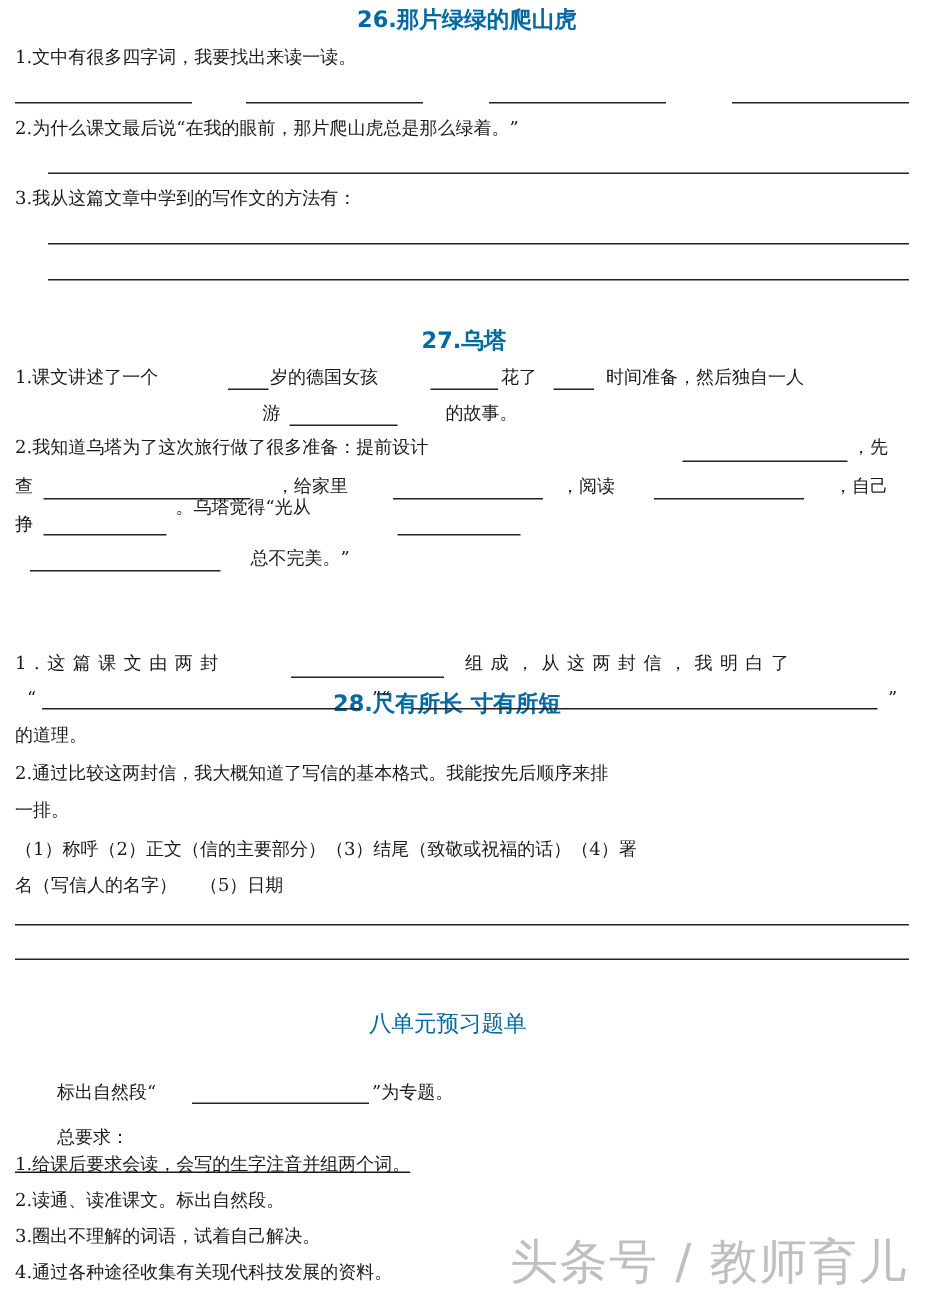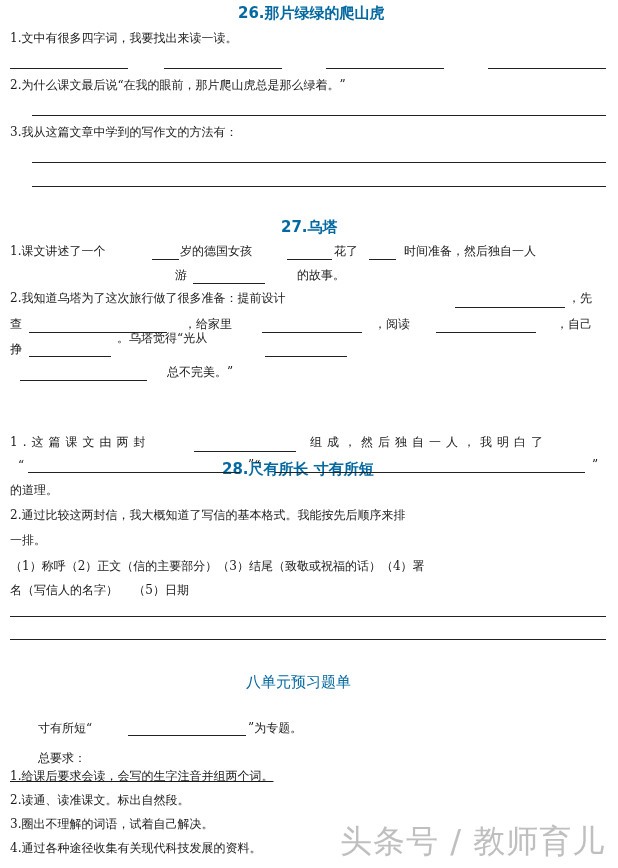--- a/index.html
+++ b/index.html
@@ -57,36 +57,36 @@
 <div class="abs txt" style="left:10px;top:339px;">挣</div>
 <div class="line" style="left:29px;top:356px;width:82px;"></div>
 <div class="abs txt" style="left:117px;top:328px;">。乌塔觉得“光从</div>
 <div class="line" style="left:265px;top:356px;width:82px;"></div>
 <div class="line" style="left:20px;top:380px;width:127px;"></div>
 <div class="abs txt" style="left:167px;top:362px;">总不完美。”</div>
 
 <div class="abs title" style="left:222px;top:419px;margin-top:41px;">28.尺有所长  寸有所短</div>
 <div class="abs txt" style="left:10px;top:432px;letter-spacing:5px;">1.这篇课文由两封</div>
 <div class="line" style="left:194px;top:451px;width:102px;"></div>
-<div class="abs txt" style="left:310px;top:432px;letter-spacing:5px;">组成，然后独自一人，我明白了</div>
+<div class="abs txt" style="left:310px;top:432px;letter-spacing:5px;">组成，从这两封信，我明白了</div>
 <div class="abs txt" style="left:18px;top:455px;">“</div>
 <div class="line" style="left:28px;top:472px;width:212px;"></div>
 <div class="abs txt" style="left:248px;top:455px;">”“</div>
 <div class="line" style="left:275px;top:472px;width:310px;"></div>
 <div class="abs txt" style="left:592px;top:455px;">”</div>
 <div class="abs txt" style="left:10px;top:480px;">的道理。</div>
 <div class="abs txt" style="left:10px;top:505px;">2.通过比较这两封信，我大概知道了写信的基本格式。我能按先后顺序来排</div>
 <div class="abs txt" style="left:10px;top:530px;">一排。</div>
 <div class="abs txt" style="left:10px;top:556px;">（1）称呼（2）正文（信的主要部分）（3）结尾（致敬或祝福的话）（4）署</div>
 <div class="abs txt" style="left:10px;top:580px;white-space:pre;">名（写信人的名字）    （5）日期</div>
 <div class="line" style="left:10px;top:616px;width:596px;"></div>
 <div class="line" style="left:10px;top:639px;width:596px;"></div>
 
 <div class="abs title" style="left:246px;top:673px;font-weight:normal;">八单元预习题单</div>
-<div class="abs txt" style="left:38px;top:718px;">寸有所短“</div>
+<div class="abs txt" style="left:38px;top:718px;">标出自然段“</div>
 <div class="line" style="left:128px;top:735px;width:118px;"></div>
 <div class="abs txt" style="left:248px;top:718px;">”为专题。</div>
 <div class="abs txt" style="left:38px;top:748px;font-weight:normal;font-family:'DejaVu Sans','Liberation Sans',sans-serif;">总要求：</div>
 <div class="abs txt" style="left:10px;top:766px;text-decoration:underline;">1.给课后要求会读，会写的生字注音并组两个词。</div>
 <div class="abs txt" style="left:10px;top:790px;">2.读通、读准课文。标出自然段。</div>
 <div class="abs txt" style="left:10px;top:814px;">3.圈出不理解的词语，试着自己解决。</div>
 <div class="abs txt" style="left:10px;top:838px;">4.通过各种途径收集有关现代科技发展的资料。</div>
 
 <div class="watermark" style="left:340px;top:820px;">头条号 / 教师育儿</div>
 

